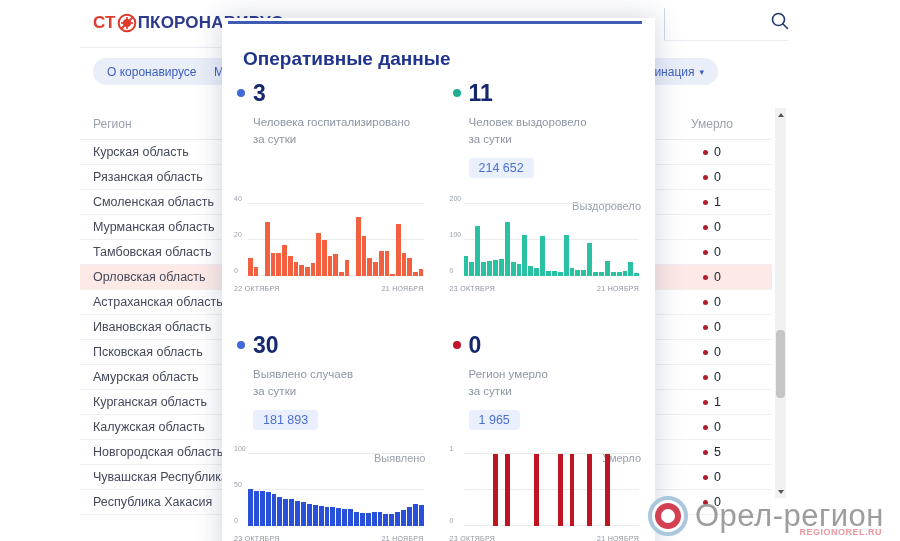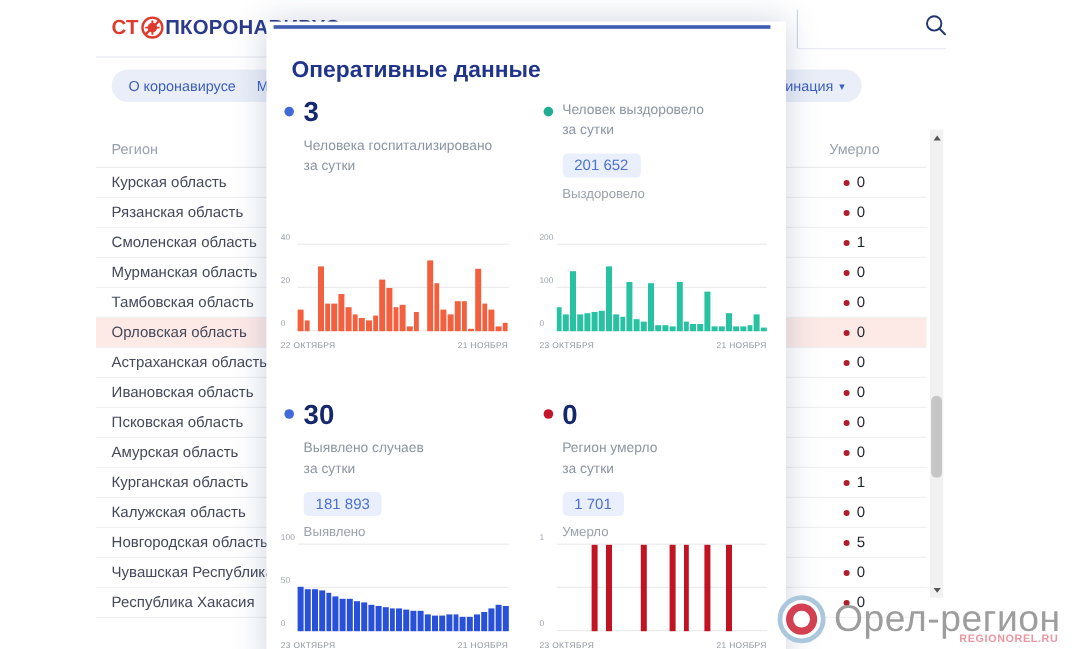--- a/index.html
+++ b/index.html
@@ -61,21 +61,21 @@
   .m-title{margin:30px 0 0 21px;font-size:19px;font-weight:800;color:#20348b;}
   .stats,.charts{display:grid;grid-template-columns:1fr 1fr;gap:24px;padding:0 14px 0 12px;}
   .stats{margin-top:8px;}
   .stat{position:relative;padding-left:19px;height:106px;}
   .dot{position:absolute;left:3px;top:11px;width:8px;height:8px;border-radius:50%;}
   .stat-num{font-size:23px;font-weight:800;color:#15286e;line-height:30px;}
   .stat-label{margin-top:6px;font-size:11.5px;line-height:1.5;color:#8d95a3;white-space:pre-line;}
   .chip-area{margin-top:9px;height:44px;}
   .chip{display:inline-block;background:#e9effc;color:#4b70cf;font-size:12.5px;
         border-radius:4px;padding:3px 10px;}
-  .stat-sub{margin-top:8px;font-size:11px;color:#9aa1ac;}
+  .stat-sub{margin-top:22px;font-size:11px;color:#9aa1ac;text-align:right;}
   .charts{margin-top:10px;}
   .charts.row2{margin-top:8px;}
   .stats.row2{margin-top:36px;}
   .chart{position:relative;height:100px;}
   .plot{position:absolute;left:14px;right:2px;top:10px;bottom:18px;}
   .gridline{position:absolute;left:0;right:0;height:1px;background:#ebebeb;}
   .ytick{position:absolute;left:-14px;width:12px;font-size:7px;line-height:7px;color:#9ba1ac;}
   .bars{position:absolute;left:0;right:0;top:0;bottom:0;display:flex;align-items:flex-end;gap:1px;}
   .bar{flex:1;}
   .xlabels{position:absolute;left:0;right:2px;bottom:2px;display:flex;
@@ -263,24 +263,25 @@
     <div class="stats">
       <div class="stat">
         <span class="dot" style="background: rgb(63, 106, 216);"></span>
         <div class="stat-num">3</div>
         <div class="stat-label">Человека госпитализировано
 за сутки</div>
         <div class="chip-area"></div>
       </div>
       <div class="stat">
         <span class="dot" style="background: rgb(33, 173, 146);"></span>
+        <div class="stat-num">11</div>
         <div class="stat-label">Человек выздоровело
 за сутки</div>
         <div class="chip-area">
-          <span class="chip">201 652</span>
+          <span class="chip">214 652</span>
           <div class="stat-sub">Выздоровело</div>
         </div>
       </div>
     </div>
 
     <div class="charts">
       <div class="chart">
           <div class="plot">
             <div class="gridline" style="bottom: 0%;"></div>
             <div class="ytick" style="bottom: calc(0% + 2px);">0</div>
@@ -385,21 +386,21 @@
           <span class="chip">181 893</span>
           <div class="stat-sub">Выявлено</div>
         </div>
       </div>
       <div class="stat">
         <span class="dot" style="background: rgb(195, 20, 43);"></span>
         <div class="stat-num">0</div>
         <div class="stat-label">Регион умерло
 за сутки</div>
         <div class="chip-area">
-          <span class="chip">1 701</span>
+          <span class="chip">1 965</span>
           <div class="stat-sub">Умерло</div>
         </div>
       </div>
     </div>
 
     <div class="charts row2">
       <div class="chart">
           <div class="plot">
             <div class="gridline" style="bottom: 0%;"></div>
             <div class="ytick" style="bottom: calc(0% + 2px);">0</div>

